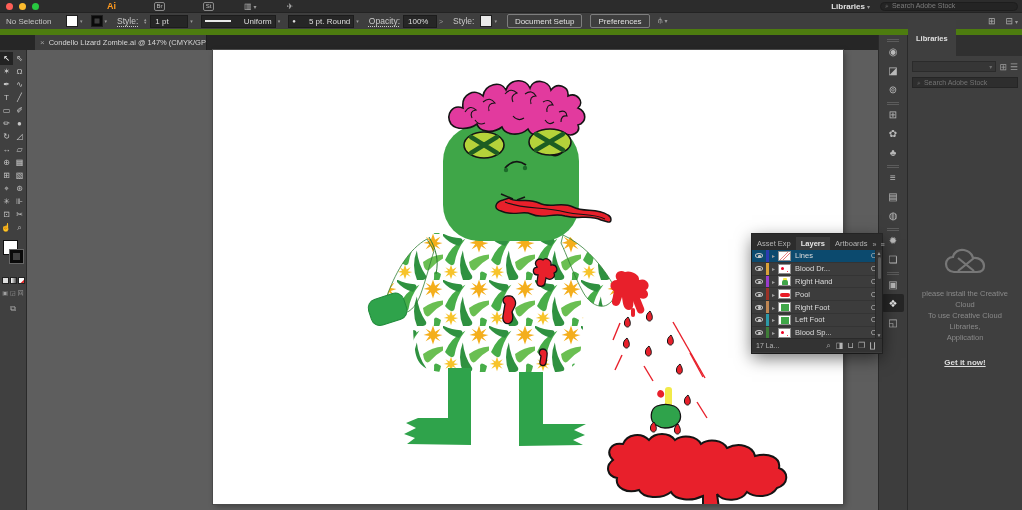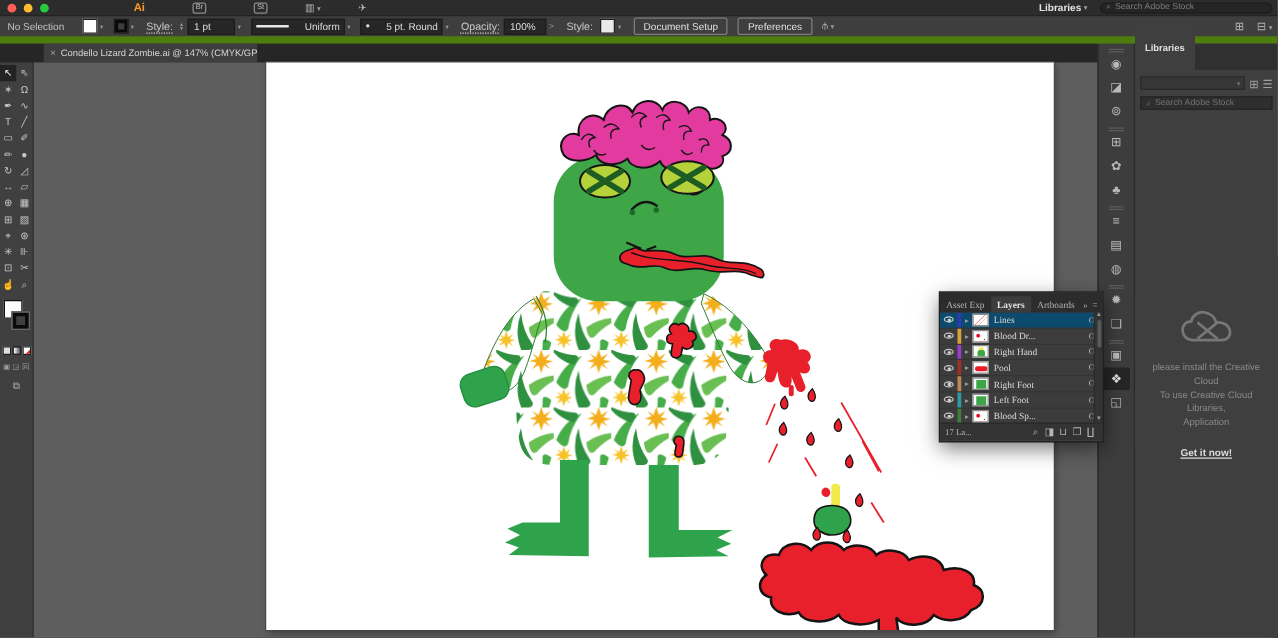--- a/index.html
+++ b/index.html
@@ -87,21 +87,21 @@
   .libs-viewicn { color:#9f9f9f; font-size:9px; }
   .libs-search { margin:5px 4px; height:11px; background:#2e2e2e; border:1px solid #252525;
     display:flex; align-items:center; gap:3px; padding:0 4px; color:#737373; font-size:7px; }
   .libs-msg { margin-top:160px; text-align:center; color:#8a8a8a; font-size:7.5px; line-height:11px; padding:0 6px; }
   .libs-cloud { display:block; margin:0 auto 10px auto; }
   .libs-cta { display:inline-block; margin-top:14px; color:#dcdcdc; font-weight:bold; font-size:8px;
     text-decoration:underline; }
 
   
   .layers-panel { position:absolute; left:752px; top:234px; width:130px; height:119px; background:#3c3c3c;
-    box-shadow:0 5px 16px rgba(0,0,0,.55), 0 0 0 1px #2a2a2a; font-size:8px; z-index:10;font-family:Liberation Serif, serif; }
+    box-shadow:0 5px 16px rgba(0,0,0,.55), 0 0 0 1px #2a2a2a; font-size:8px; z-index:10; }
   .lp-header { height:16px; background:#2c2c2c; display:flex; align-items:flex-end; }
   .lp-tab { height:13px; padding:0 5px; display:flex; align-items:center; color:#b4b4b4; white-space:nowrap; font-size:7.5px;}
   .lp-tab.active { background:#3c3c3c; color:#e6e6e6; font-weight:bold; }
   .lp-hdr-icons { margin-left:auto; display:flex; gap:4px; padding:0 4px 2px 0; color:#a8a8a8; font-size:7px;}
   .lp-rows { position:relative; height:88px; overflow:hidden; }
   .lp-row { display:flex; align-items:center; height:12.8px; border-bottom:1px solid #343434; }
   .lp-row.selected { background:#0c4a6e; }
   .lp-eye { width:14px; text-align:center; }
   .eye-shape { display:inline-block; width:8px; height:5px; border:1px solid #c9c9c9; border-radius:50%; position:relative; }
   .eye-shape::after { content:""; position:absolute; left:2.2px; top:0.8px; width:2.4px; height:2.4px; background:#c9c9c9; border-radius:50%; }

